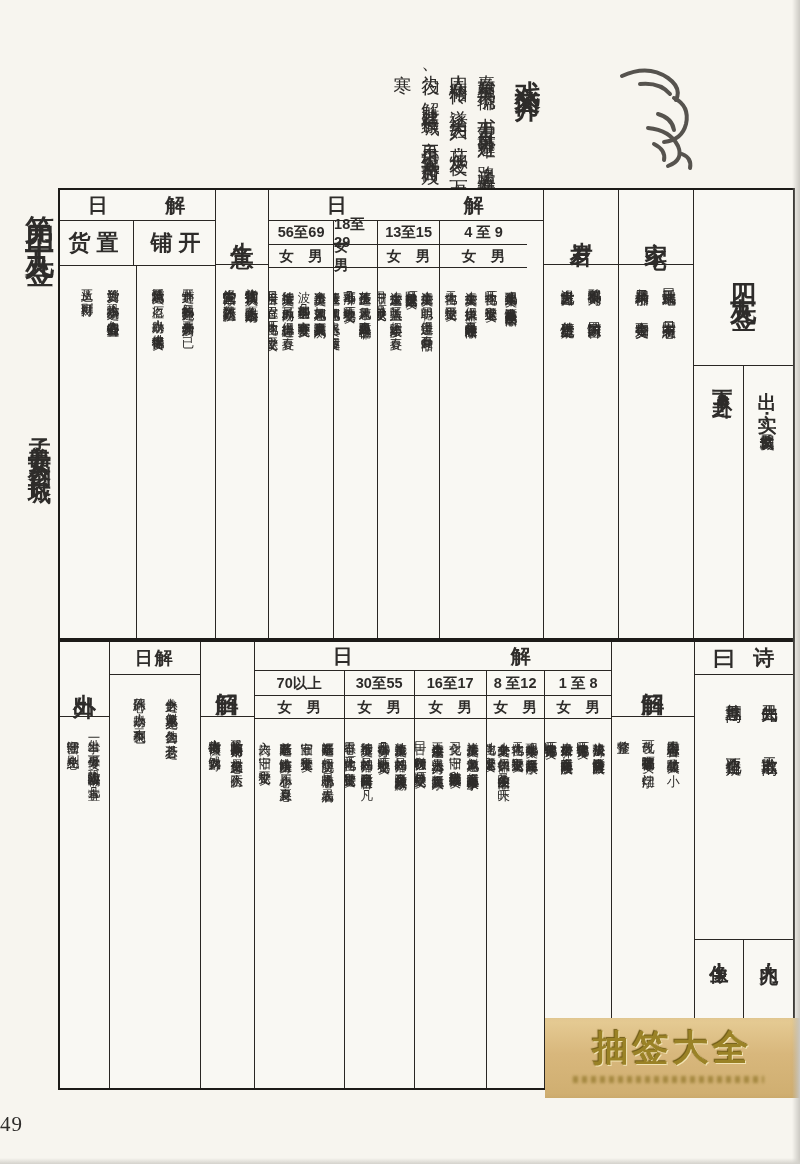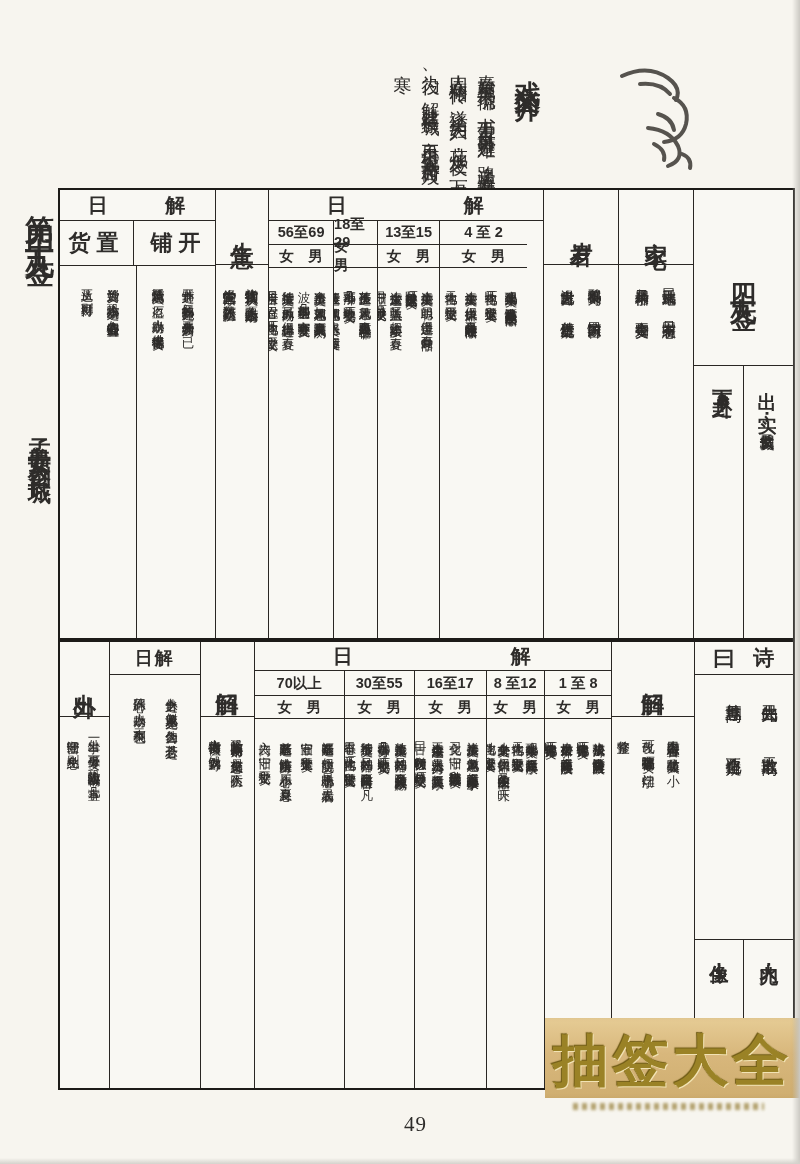--- a/index.html
+++ b/index.html
@@ -49,28 +49,28 @@
   
   .shihdr{display:flex;justify-content:space-evenly;align-items:center;
           font-size:21px;font-weight:700;}
   .nzrow{display:flex;}
   .nzcell{flex:1;padding-top:8px;display:flex;justify-content:center;}
   .nzcell .vt{font-size:19px;font-weight:700;letter-spacing:2px;}
   
   #banner{left:545px;top:1018px;width:255px;height:80px;
           background:linear-gradient(180deg,#e6cc95 0%,#d8b77c 45%,#cfae70 100%);
           box-shadow:-6px 0 8px -6px rgba(120,90,30,.5) inset;}
-  #banner .wm{font-size:56px;font-weight:700;letter-spacing:4px;text-align:center;
+  #banner .wm{font-size:36px;font-weight:700;letter-spacing:4px;text-align:center;
           margin-top:6px;color:#9a8226;
           text-shadow:1px 1px 0 #f2e3b4,-1px -1px 1px #6e5a14;
           font-family:Liberation Sans, sans-serif;}
   #banner .blurline{height:7px;margin:3px 36px 0 28px;filter:blur(1.6px);opacity:.65;
           background:repeating-linear-gradient(90deg,#8a7122 0 5px,transparent 5px 9px);}
   
-  #pageNum{left:0;right:0;top:1112px;text-align:center;font-size:21px;letter-spacing:1px;margin-left:31px;}
+  #pageNum{left:0;right:0;top:1112px;text-align:left;font-size:21px;letter-spacing:1px;}
   #edgeR{right:0;top:0;width:8px;height:100%;background:linear-gradient(90deg,rgba(0,0,0,0),#cbc9c3);}
   #edgeB{left:0;bottom:0;width:100%;height:6px;background:linear-gradient(180deg,rgba(0,0,0,0),#d4d2cc);}
 </style>
 </head>
 <body>
 
 <div id="story" class="abs vt">
   <div class="stitle">戏文简介</div>
   <div class="sbody">秦始皇焚书坑儒，书生万喜良出外避难。路遇孟姜女，两人同病相怜，遂结为夫妇。花烛之夜，万喜良被秦兵强拉为役、解赴建造长城。良不堪于饥寒奇苦而殁。孟姜女送寒</div>
 </div>
@@ -171,21 +171,21 @@
             <div class="mini">吓月娘交秋返运出入平安</div>
           </div>
           <div class="half">
             <div class="mini">小女运度未遂　虽旺益上人　但防小难多疾　春夏</div>
             <div class="mini">月守旧　吓月娘交秋平安</div>
           </div>
         </div>
       </div>
 
       <div class="col" style="width:87px">
-        <div class="numrange bb" style="height:23px">4 至 2</div>
+        <div class="numrange bb" style="height:23px">4 至 9</div>
         <div class="numgender bb" style="height:22px">女　男</div>
         <div class="body vt" style="line-height:20px;padding-right:6px">
           <div class="half">
             <div class="mini">小儿现年运限未美　惟防春夏月多生皮肤小疾守旧</div>
             <div class="mini">吓天地化吉　交秋返运平安</div>
           </div>
           <div class="half">
             <div class="mini">小女运度未美　但嫌执僻　春夏月小难波阻守旧吓</div>
             <div class="mini">天地化吉　交秋运平安</div>
           </div>

